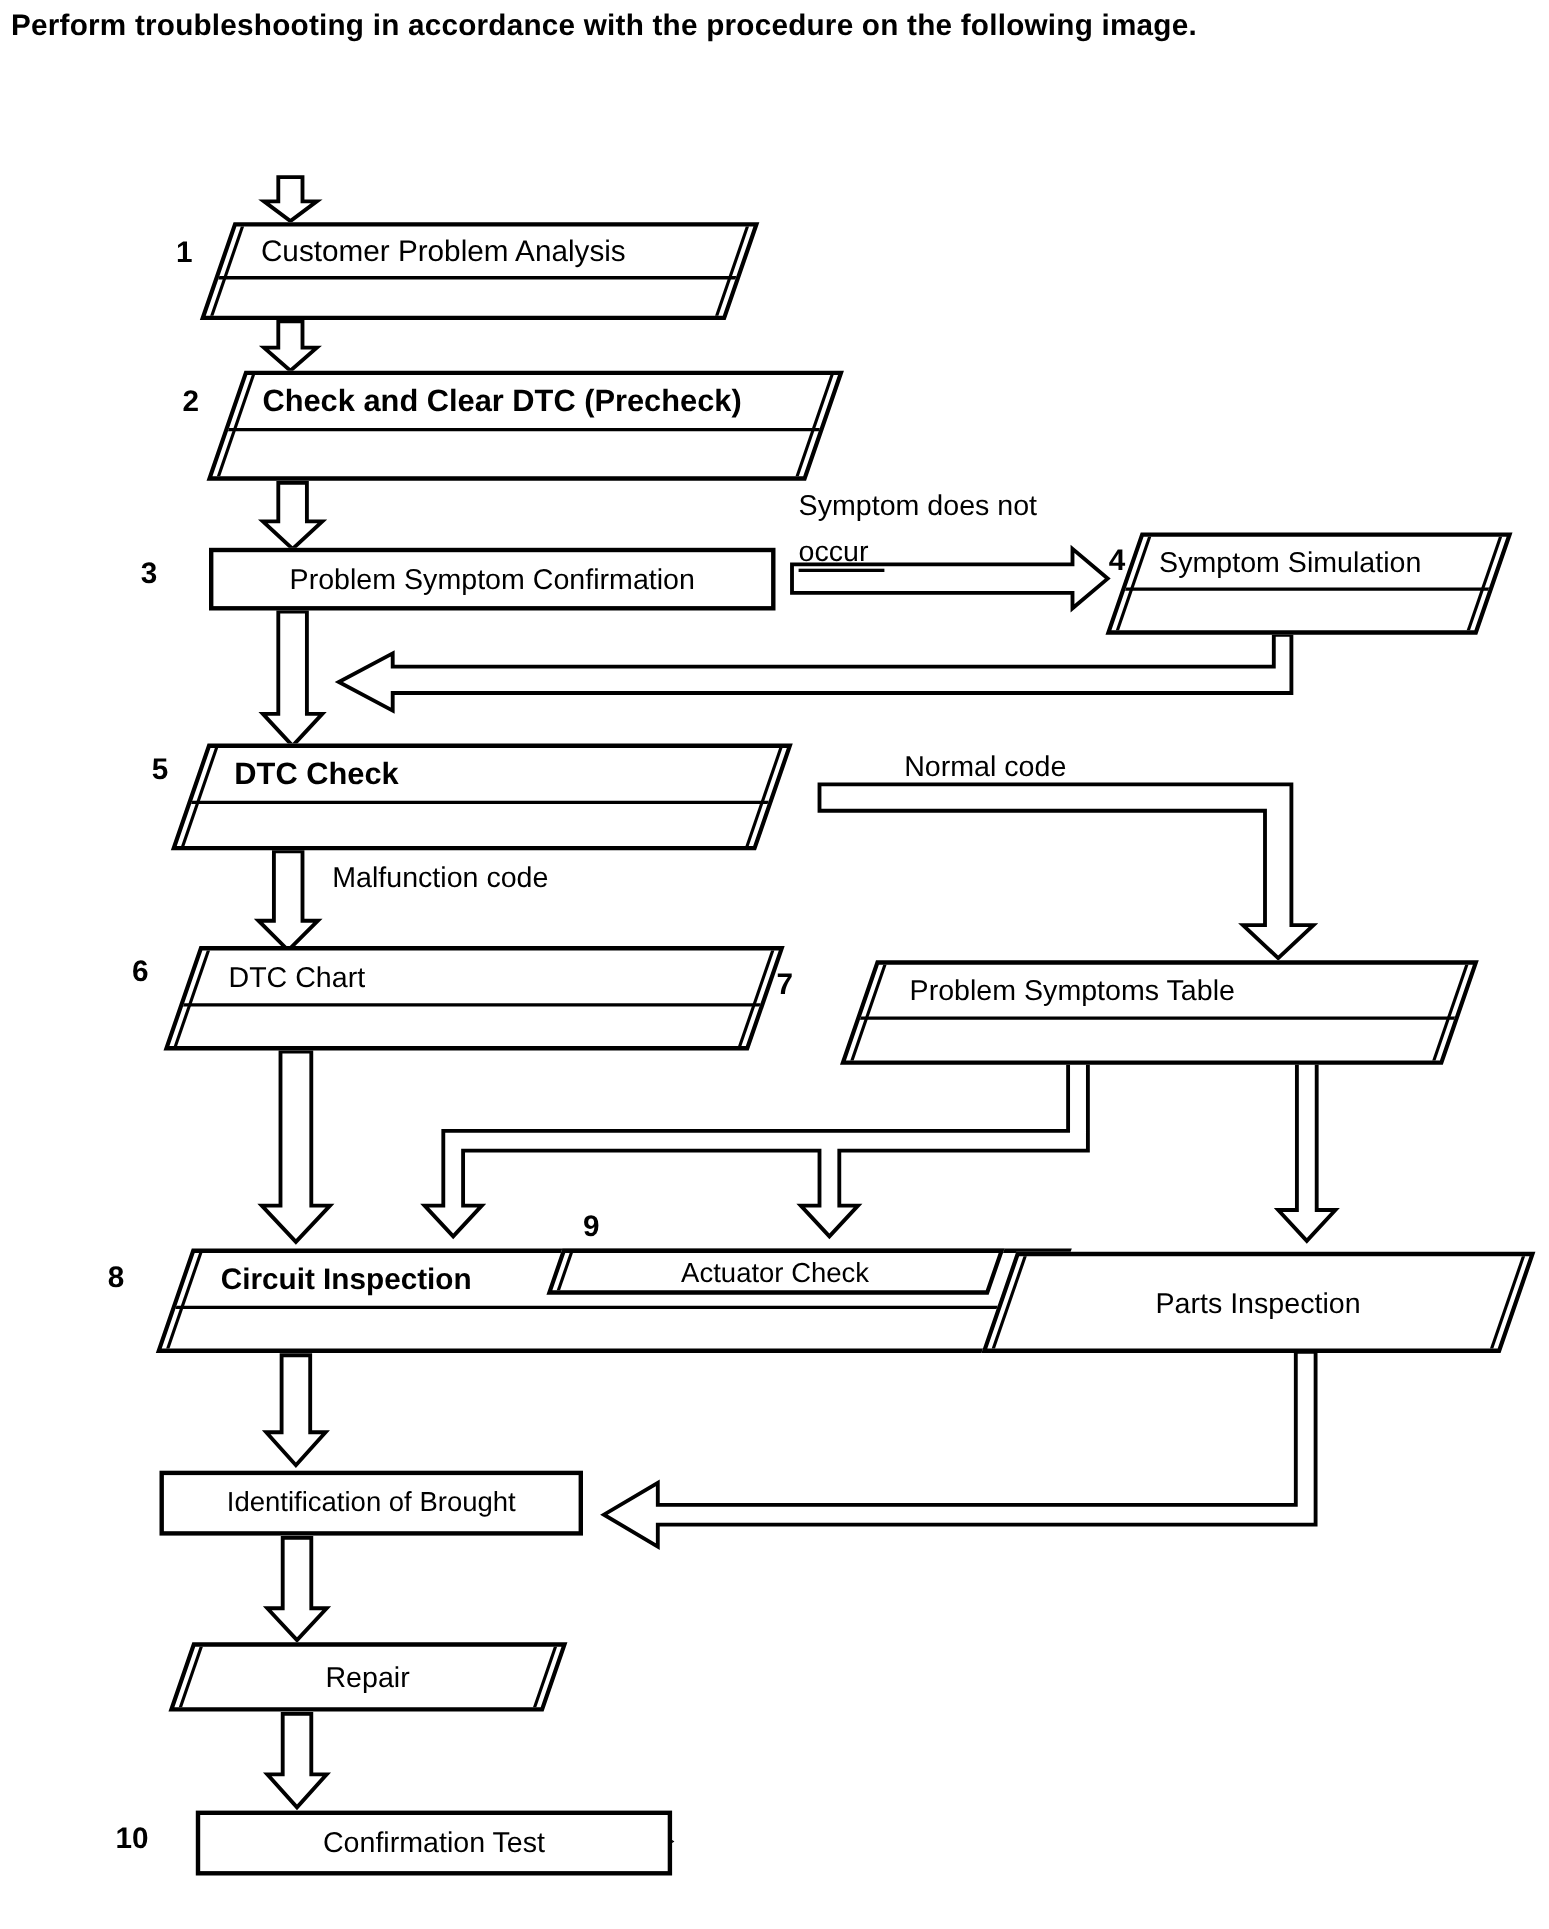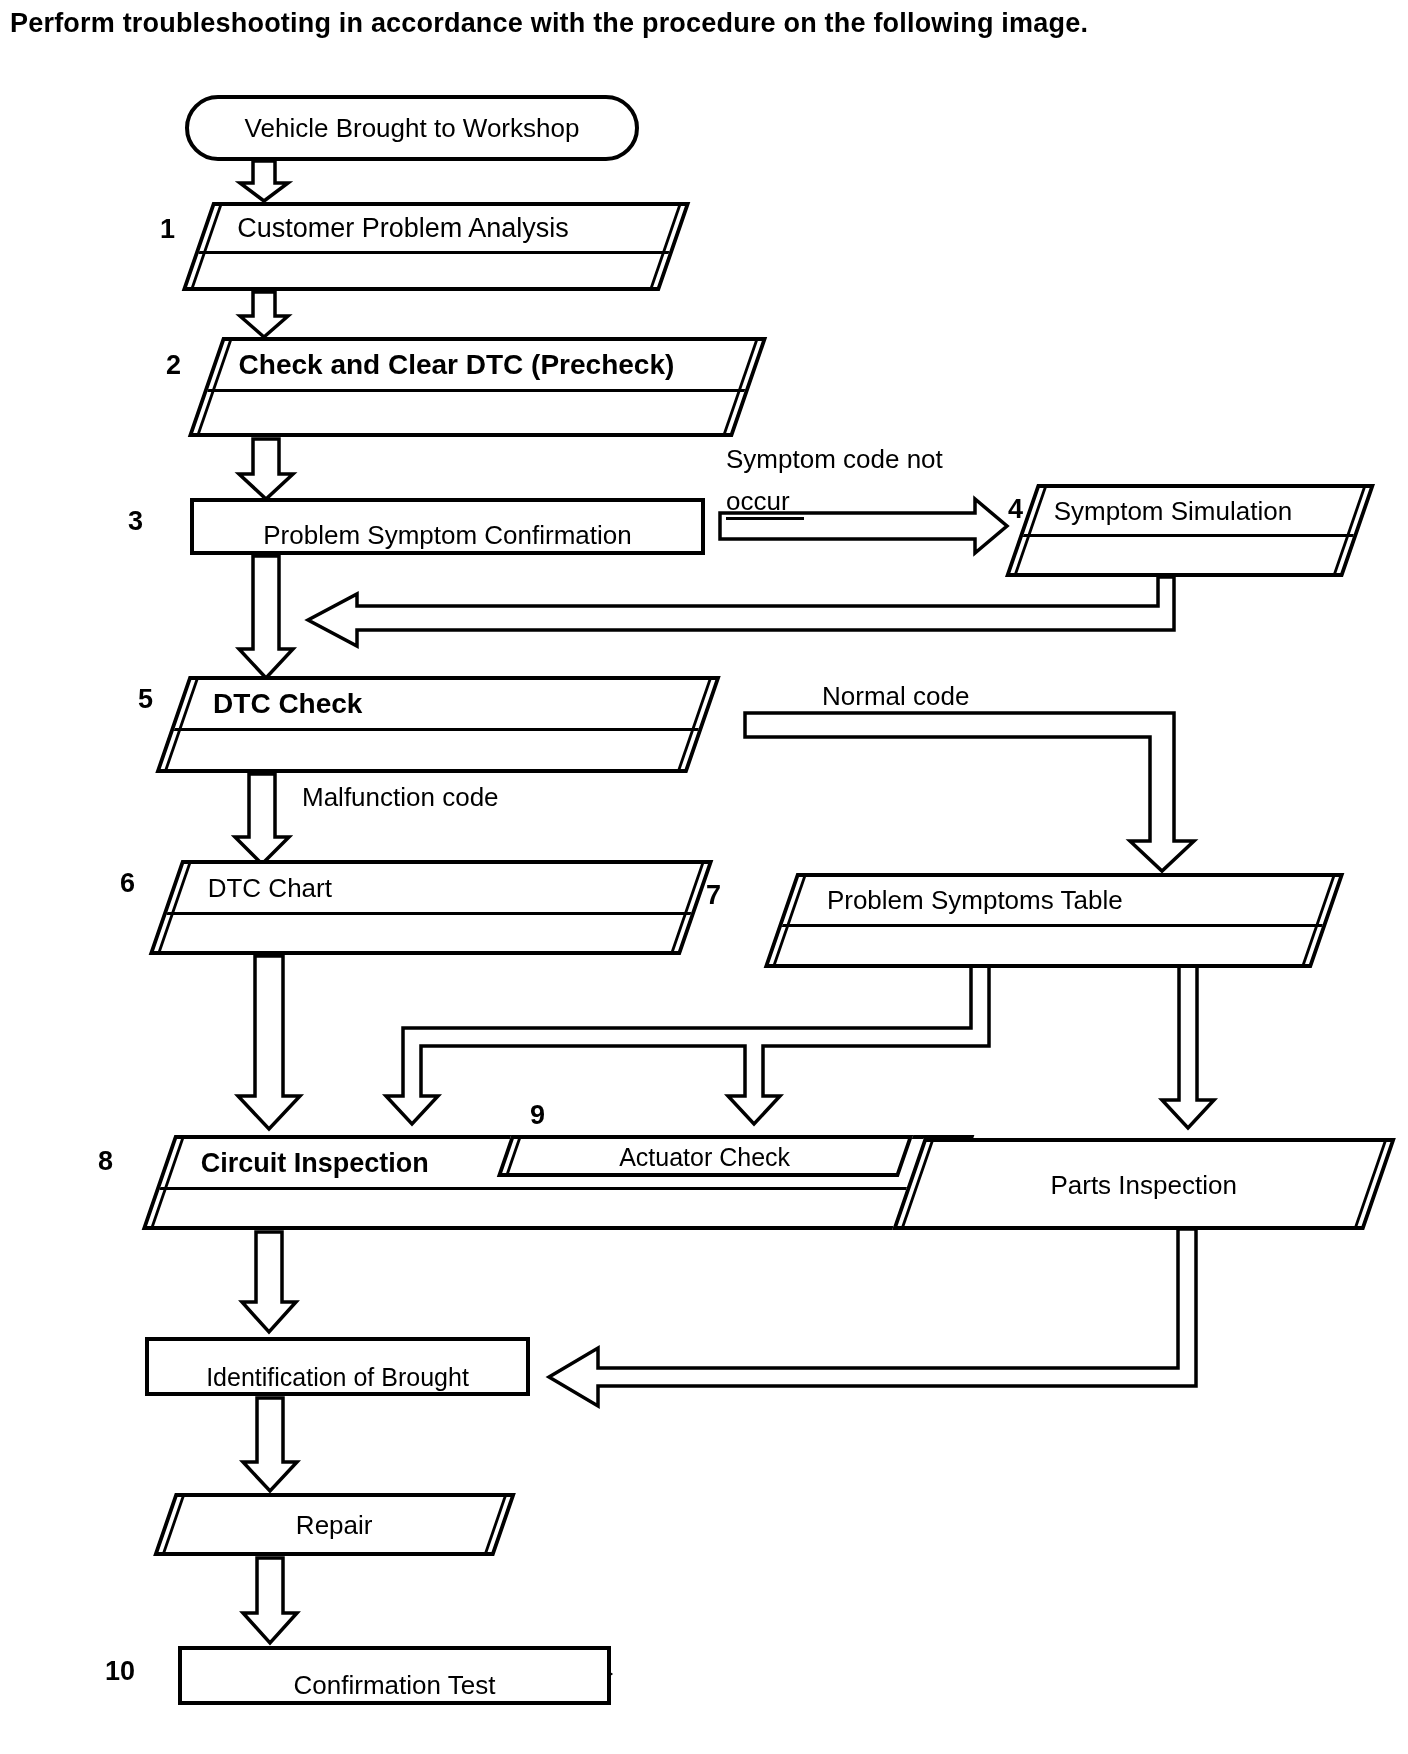--- a/index.html
+++ b/index.html
@@ -15,21 +15,21 @@
   }
   svg.connectors{position:absolute;left:0;top:0;z-index:1;}
   svg.connectors path{fill:#ffffff;stroke:#000;stroke-width:3.5;stroke-linejoin:miter;}
   .node{position:absolute;box-sizing:border-box;background:#fff;z-index:2;}
   .terminator{
     border:4px solid #000;border-radius:34px;
     display:flex;align-items:center;justify-content:center;font-size:26px;
   }
   .rect{
     border:4px solid #000;
-    display:flex;align-items:flex-end;justify-content:center;font-size:26px;
+    display:flex;align-items:center;justify-content:center;font-size:26px;
   }
   .pgram{border:4px solid #000;transform:skewX(-19deg);}
   .pgram .inner-l,.pgram .inner-r{position:absolute;top:0;bottom:0;width:3px;background:#000;}
   .pgram .inner-l{left:4px;}
   .pgram .inner-r{right:4px;}
   .pgram .divider{position:absolute;left:0;right:0;height:3px;background:#000;}
   .pgram .row{
     position:absolute;left:0;right:0;top:0;display:flex;align-items:center;
     transform:skewX(19deg);font-size:26px;
   }
@@ -59,23 +59,20 @@
     <path d="M255,956 L255,1096 L238,1096 L269,1129 L300,1096 L283,1096 L283,956 Z"></path>
     <path d="M971,963 L971,1028 L403,1028 L403,1096 L386,1096 L412,1124 L438,1096 L421,1096 L421,1046 L745,1046 L745,1096 L728,1096 L754,1124 L780,1096 L763,1096 L763,1046 L989,1046 L989,963 Z"></path>
     <path d="M1179,963 L1179,1100 L1162,1100 L1188,1128 L1214,1100 L1197,1100 L1197,963 Z"></path>
     <path d="M256,1232 L256,1302 L242,1302 L269,1332 L296,1302 L282,1302 L282,1232 Z"></path>
     <path d="M1178,1229 L1178,1368 L598,1368 L598,1348 L549,1377 L598,1406 L598,1386 L1196,1386 L1196,1229 Z"></path>
     <path d="M257,1398 L257,1462 L243,1462 L270,1491 L297,1462 L283,1462 L283,1398 Z"></path>
     <path d="M257,1558 L257,1613 L243,1613 L270,1643 L297,1613 L283,1613 L283,1558 Z"></path>
     <path d="M546,1662 L578,1662 L578,1652 L610,1674 L578,1696 L578,1686 L546,1686 Z"></path>
   </svg>
 
-  <div class="node terminator" style="left:185px;top:95px;width:454px;height:66px;">
-    <span>Vehicle Brought to Workshop</span>
-  </div>
 
   <span class="num" style="left:160px;top:214px;">1</span>
   <div class="node pgram" style="left:197px;top:202px;width:478px;height:89px;">
     <div class="inner-l"></div>
     <div class="inner-r"></div>
     <div class="divider" style="top:45px;"></div>
     <div class="row" style="height:45px;padding-left:30px;font-size:27px;">
       <span>Customer Problem Analysis</span>
     </div>
   </div>
@@ -89,21 +86,21 @@
       <span>Check and Clear DTC (Precheck)</span>
     </div>
   </div>
 
   <span class="num" style="left:128px;top:506px;">3</span>
   <div class="node rect" style="left:190px;top:498px;width:515px;height:57px;">
     <span>Problem Symptom Confirmation</span>
   </div>
 
   <div class="edge-label" style="left:726px;top:444px;">
-    <span>Symptom code not</span>
+    <span>Symptom does not</span>
   </div>
   <div class="edge-label" style="left:726px;top:486px;">
     <span class="underlined">occur</span>
   </div>
 
   <span class="num" style="left:1008px;top:494px;">4</span>
   <div class="node pgram" style="left:1021px;top:484px;width:338px;height:93px;">
     <div class="inner-l"></div>
     <div class="inner-r"></div>
     <div class="divider" style="top:46px;"></div>

